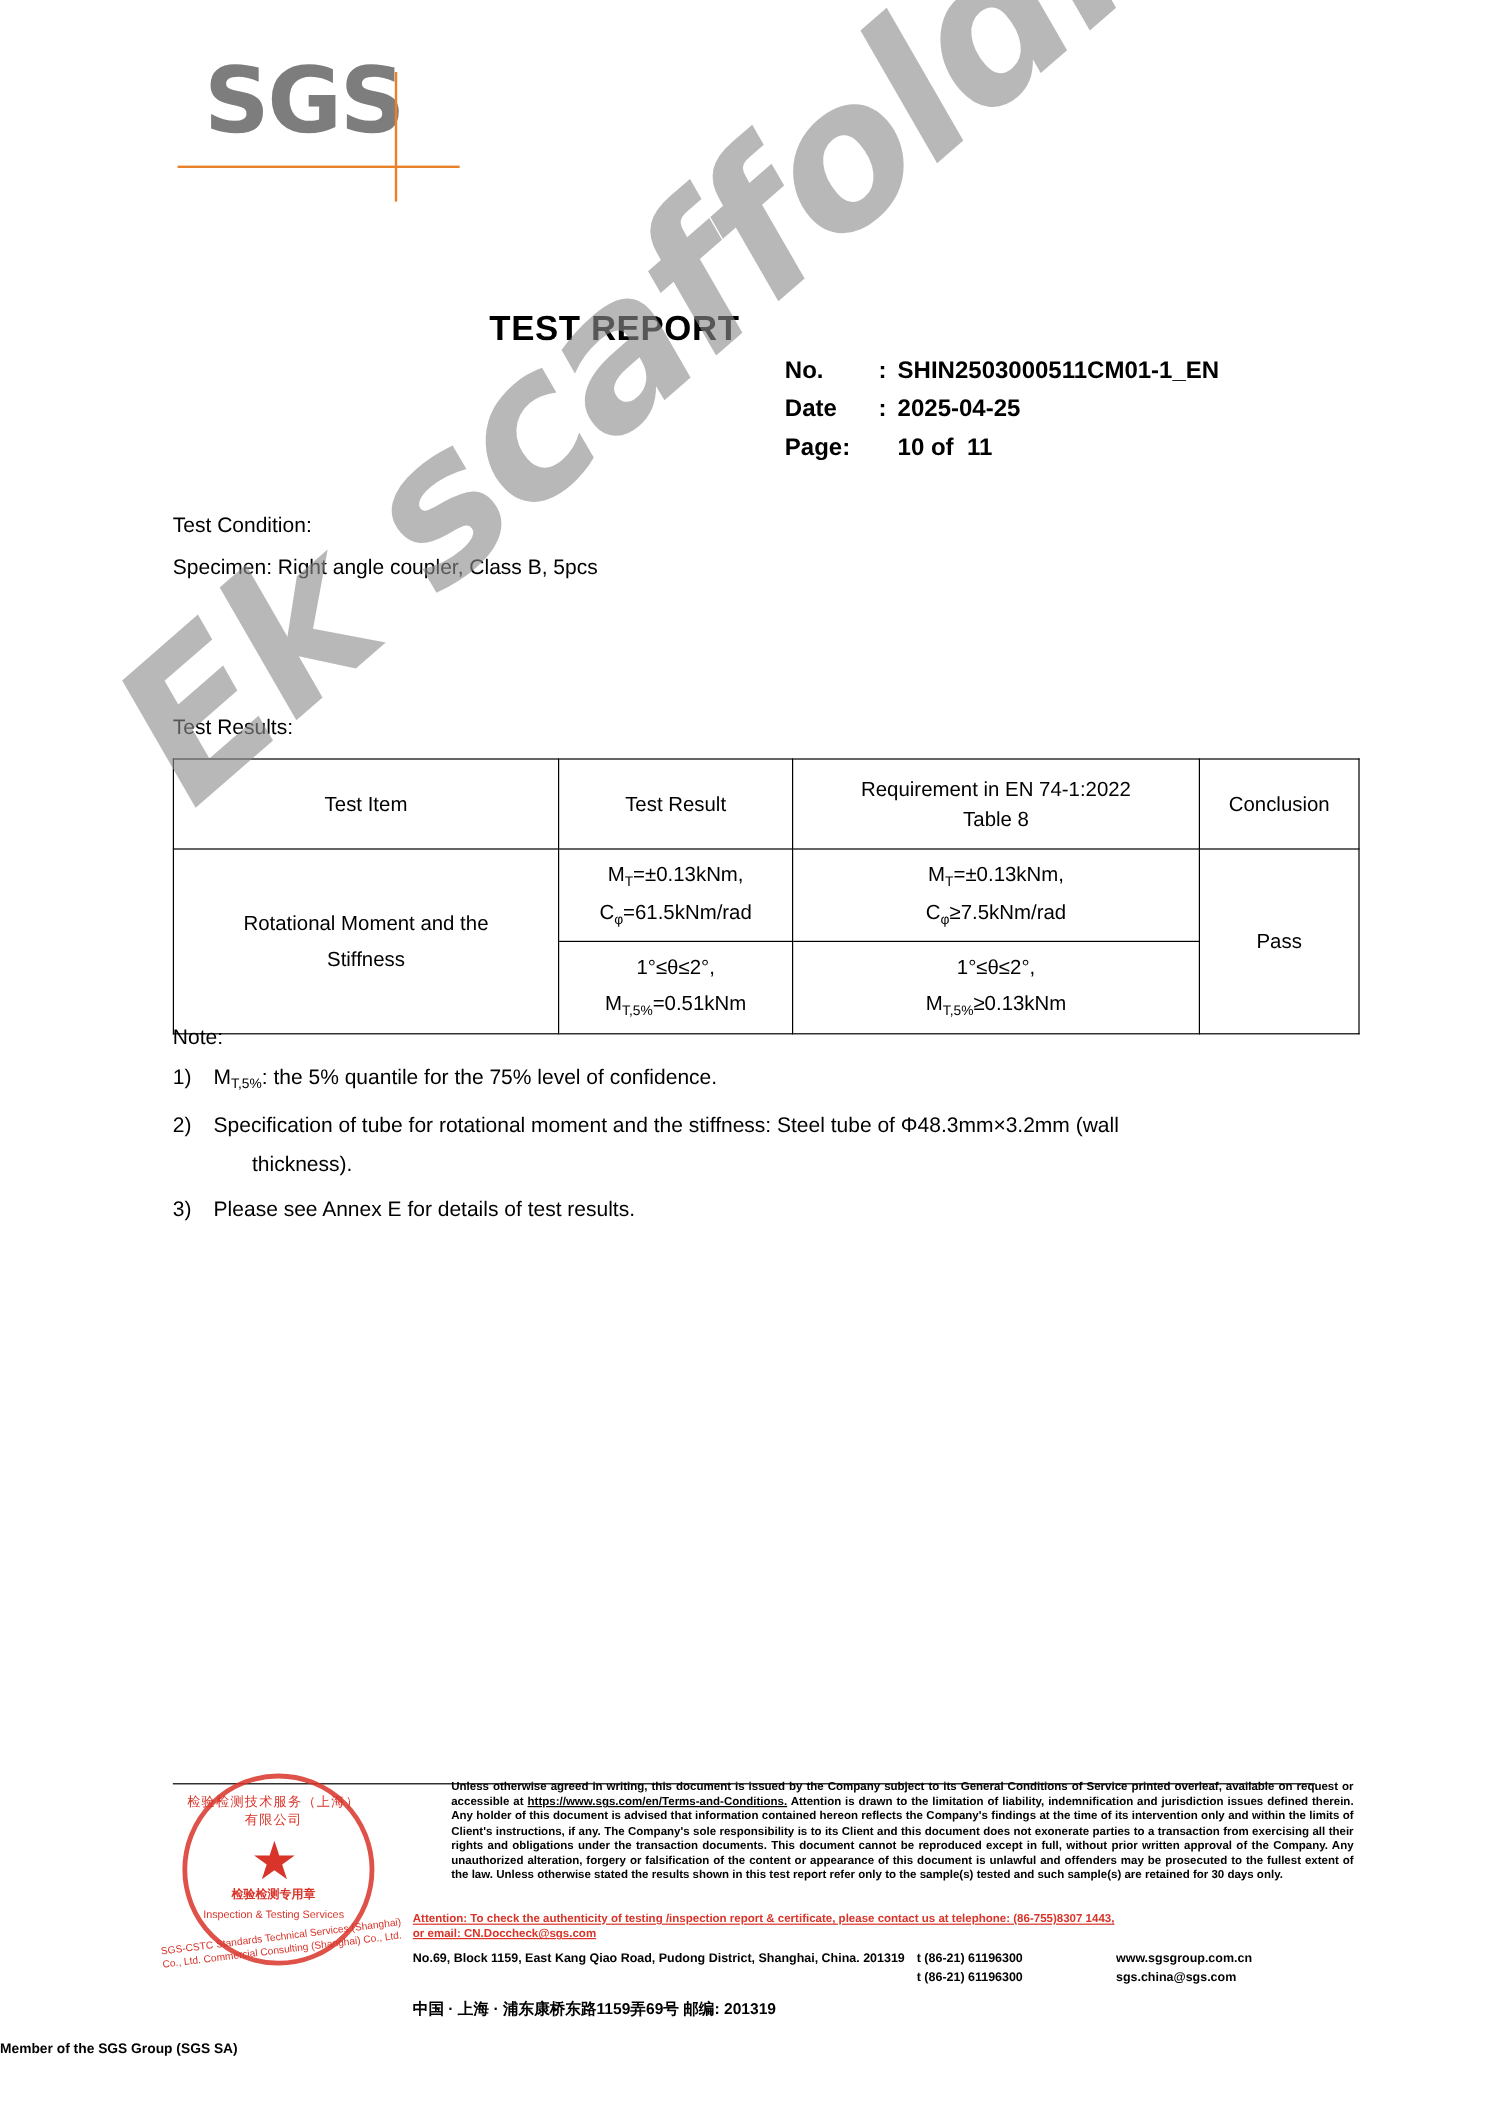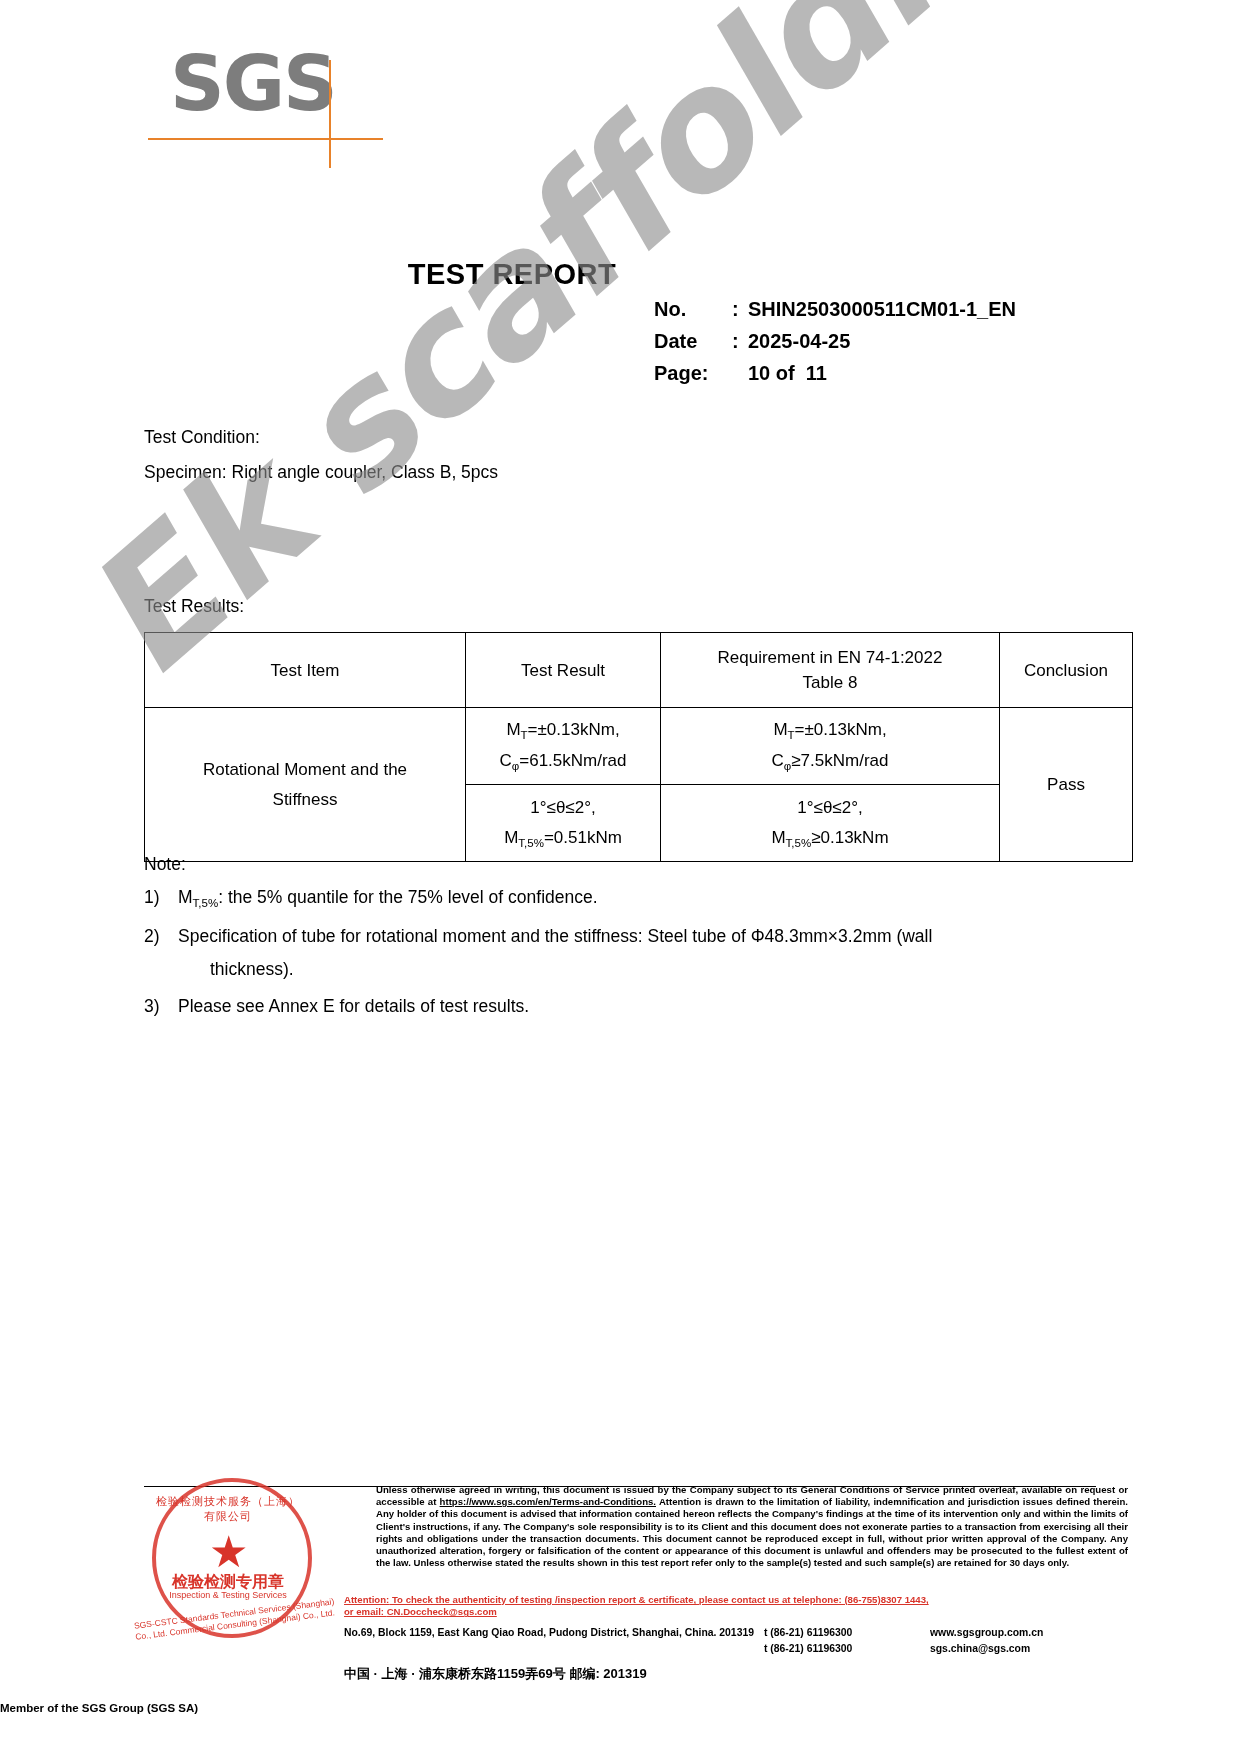--- a/index.html
+++ b/index.html
@@ -237,21 +237,21 @@
     text-align: center;
     font-size: 11px;
     color: #d8342a;
     letter-spacing: 1px;
   }
   .stamp-mid {
     position: absolute;
     left: 0; top: 94px;
     width: 152px;
     text-align: center;
-    font-size: 16px;
+    font-size: 10px;
     color: #d8342a;
     font-weight: bold;
   }
   .stamp-bot {
     position: absolute;
     left: 0; top: 112px;
     width: 152px;
     text-align: center;
     font-size: 9px;
     color: #d8342a;

